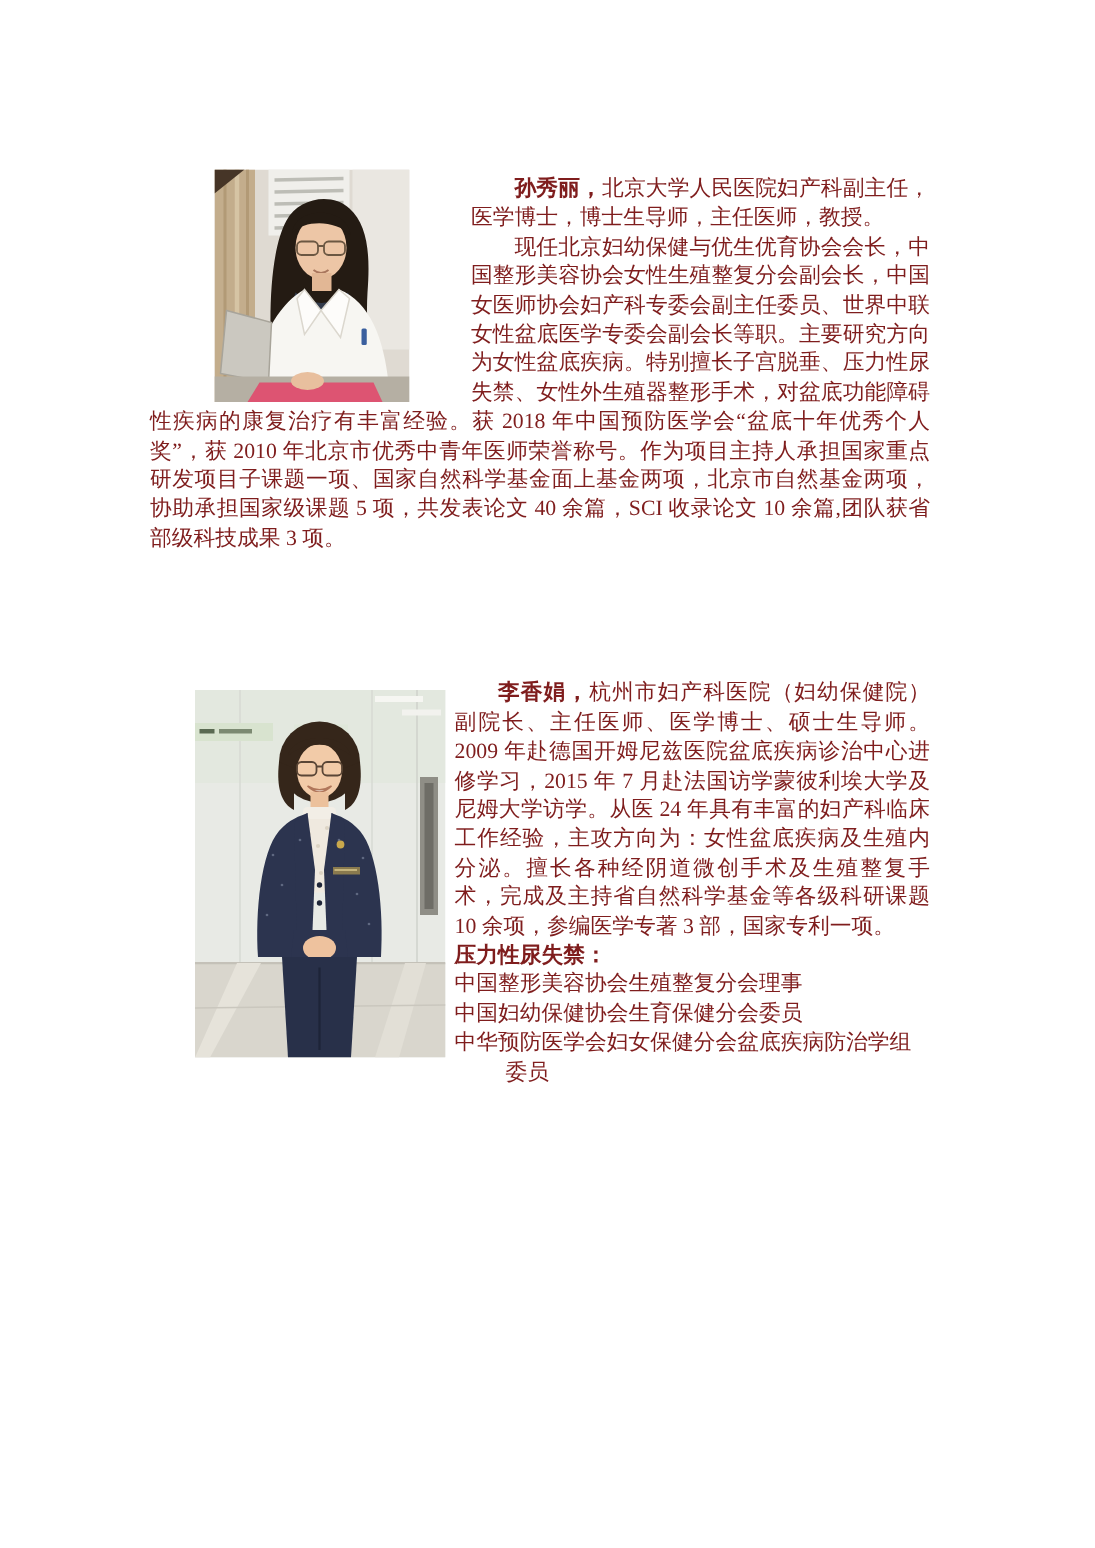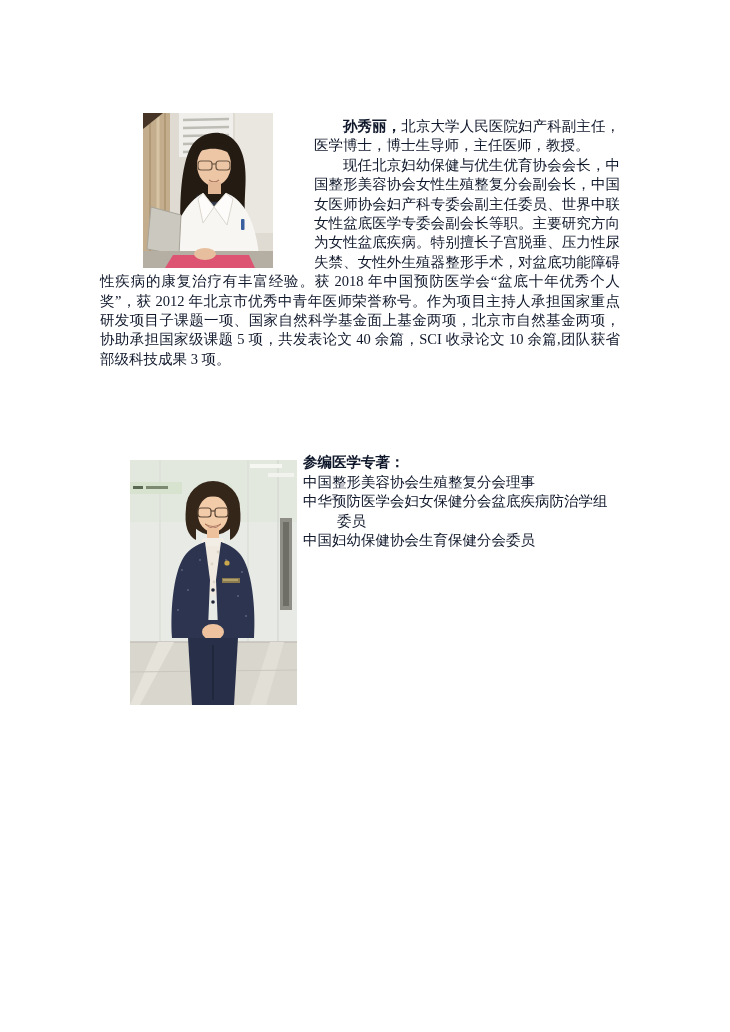--- a/index.html
+++ b/index.html
@@ -6,21 +6,21 @@
   html, body { margin: 0; padding: 0; background: #ffffff; }
   .page {
     position: relative;
     width: 730px;
     height: 1032px;
     background: #ffffff;
     overflow: hidden;
     font-family: "Liberation Serif", "DejaVu Serif", serif;
     font-size: 14.5px;
     line-height: 19.4px;
-    color: #0f172a;
+    color: #7f1d1d;
   }
   .content {
     position: absolute;
     left: 100px;
     top: 117px;
     width: 520px;
   }
   .para {
     margin: 0;
     text-indent: 2em;
@@ -93,21 +93,21 @@
           <path d="M60 80 L71 94 L60 110 L55 86 Z" fill="#fdfcfa" stroke="#dbd7ce" stroke-width="1"></path>
           <path d="M83 80 L71 94 L84 112 L90 86 Z" fill="#fdfcfa" stroke="#dbd7ce" stroke-width="1"></path>
           <rect x="98" y="106" width="3.5" height="11" rx="1" fill="#3a5f9e"></rect>
           <polygon points="8,94 38,102 36,142 4,136" fill="#cbc8c0" stroke="#a8a49a" stroke-width="1"></polygon>
           <rect x="0" y="138" width="130" height="17" fill="#b5afa3"></rect>
           <polygon points="30,142 106,142 112,155 22,155" fill="#dd5472"></polygon>
           <ellipse cx="62" cy="141" rx="11" ry="6" fill="#e8bf9e"></ellipse>
         </svg>
       </div>
       <p class="para"><span class="bold">孙秀丽，</span><span>北京大学人民医院妇产科副主任，医学博士，博士生导师，主任医师，教授。</span></p>
-      <p class="para">现任北京妇幼保健与优生优育协会会长，中国整形美容协会女性生殖整复分会副会长，中国女医师协会妇产科专委会副主任委员、世界中联女性盆底医学专委会副会长等职。主要研究方向为女性盆底疾病。特别擅长子宫脱垂、压力性尿失禁、女性外生殖器整形手术，对盆底功能障碍性疾病的康复治疗有丰富经验。获 2018 年中国预防医学会“盆底十年优秀个人奖”，获 2012 年北京市优秀中青年医师荣誉称号。作为项目主持人承担国家重点研发项目子课题一项、国家自然科学基金面上基金两项，北京市自然基金两项，协助承担国家级课题 5 项，共发表论文 40 余篇，SCI 收录论文 10 余篇,团队获省部级科技成果 3 项。</p>
+      <p class="para">现任北京妇幼保健与优生优育协会会长，中国整形美容协会女性生殖整复分会副会长，中国女医师协会妇产科专委会副主任委员、世界中联女性盆底医学专委会副会长等职。主要研究方向为女性盆底疾病。特别擅长子宫脱垂、压力性尿失禁、女性外生殖器整形手术，对盆底功能障碍性疾病的康复治疗有丰富经验。获 2018 年中国预防医学会“盆底十年优秀个人奖”，获 2010 年北京市优秀中青年医师荣誉称号。作为项目主持人承担国家重点研发项目子课题一项、国家自然科学基金面上基金两项，北京市自然基金两项，协助承担国家级课题 5 项，共发表论文 40 余篇，SCI 收录论文 10 余篇,团队获省部级科技成果 3 项。</p>
     </section>
 
     <section class="profile-row">
       <div class="photo-frame photo-2">
         <svg viewBox="0 0 167 245" width="167" height="245" aria-hidden="true">
           <rect width="167" height="245" fill="#e8eae5"></rect>
           <rect x="0" y="0" width="167" height="62" fill="#e3e8df"></rect>
           <line x1="30" y1="0" x2="30" y2="182" stroke="#d7dad3" stroke-width="1"></line>
           <line x1="118" y1="0" x2="118" y2="182" stroke="#d7dad3" stroke-width="1"></line>
           <line x1="148" y1="0" x2="148" y2="182" stroke="#cfd2cb" stroke-width="1"></line>
@@ -166,21 +166,22 @@
           <rect x="92" y="118" width="18" height="5" fill="#8a7a4e"></rect>
           <line x1="93" y1="120" x2="108" y2="120" stroke="#d8c88c" stroke-width="1"></line>
           <circle cx="83" cy="130" r="1.8" fill="#1f2638"></circle>
           <circle cx="83" cy="142" r="1.8" fill="#1f2638"></circle>
           <ellipse cx="83" cy="172" rx="11" ry="8" fill="#eec29e"></ellipse>
           <path d="M58 178 L108 178 L104 245 L62 245 Z" fill="#283049"></path>
           <line x1="83" y1="185" x2="83" y2="240" stroke="#1d2438" stroke-width="1.5"></line>
         </svg>
       </div>
       <div class="profile-col">
-        <p class="pos-heading">参编医学专著：</p>
+        <p class="para"><span class="bold">李香娟，</span><span>杭州市妇产科医院（妇幼保健院）副院长、主任医师、医学博士、硕士生导师。2009 年赴德国开姆尼兹医院盆底疾病诊治中心进修学习，2015 年 7 月赴法国访学蒙彼利埃大学及尼姆大学访学。从医 24 年具有丰富的妇产科临床工作经验，主攻方向为：女性盆底疾病及生殖内分泌。擅长各种经阴道微创手术及生殖整复手术，完成及主持省自然科学基金等各级科研课题 10 余项，参编医学专著 3 部，国家专利一项。</span></p>
+        <p class="pos-heading">压力性尿失禁：</p>
         <p class="pos-item">中国整形美容协会生殖整复分会理事</p>
+        <p class="pos-item">中国妇幼保健协会生育保健分会委员</p>
         <p class="pos-item">中华预防医学会妇女保健分会盆底疾病防治学组委员</p>
-        <p class="pos-item">中国妇幼保健协会生育保健分会委员</p>
       </div>
     </section>
 
   </div>
 </div>
 
 </body></html>

